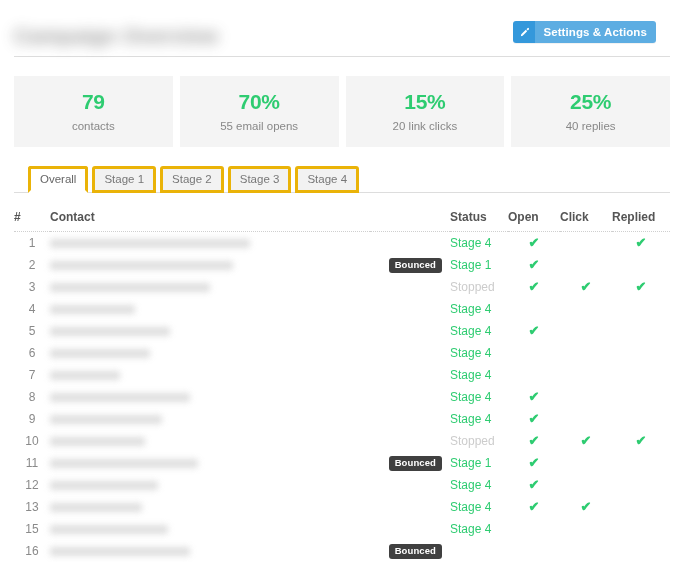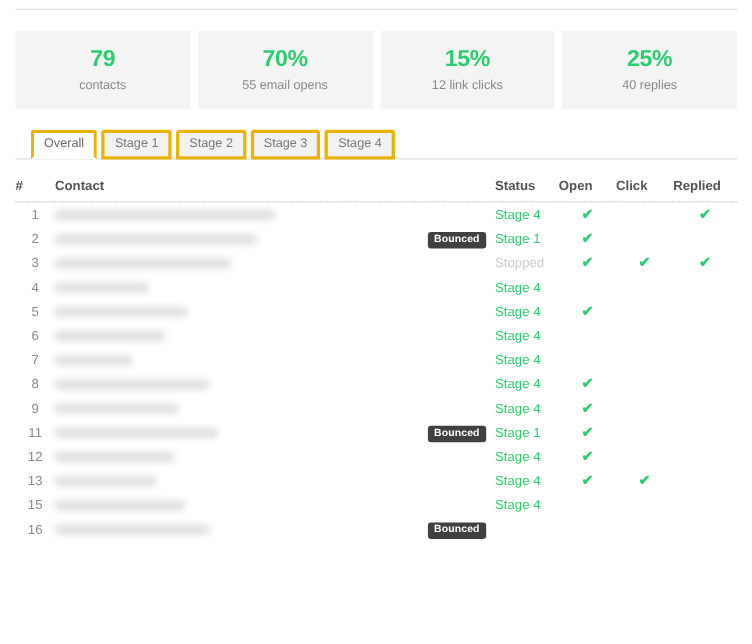--- a/index.html
+++ b/index.html
@@ -211,38 +211,50 @@
     line-height: 1;
   }
 
   .clip-bottom { overflow: hidden; }
 </style>
 </head>
 <body>
 
 <div class="page">
 
+  <div class="header">
+    <div class="page-title">Campaign Overview</div>
+
+    <div class="settings-btn">
+      <span class="icon-part">
+        <svg width="11" height="11" viewBox="0 0 16 16" aria-hidden="true">
+          <path d="M12.3 1.7a1.4 1.4 0 0 1 2 2L12.9 5.1 10.9 3.1l1.4-1.4zM9.9 4.1l2 2L5.3 12.7l-2.6.6.6-2.6L9.9 4.1z" fill="#ffffff"></path>
+        </svg>
+      </span>
+      <span class="label-part">Settings &amp; Actions</span>
+    </div>
+  </div>
 
   <hr class="header-rule">
 
   <div class="stats">
 
     <div class="stat-card">
       <div class="stat-value">79</div>
       <div class="stat-label">contacts</div>
     </div>
 
     <div class="stat-card">
       <div class="stat-value">70%</div>
       <div class="stat-label">55 email opens</div>
     </div>
 
     <div class="stat-card">
       <div class="stat-value">15%</div>
-      <div class="stat-label">12 link clicks</div>
+      <div class="stat-label">20 link clicks</div>
     </div>
 
     <div class="stat-card">
       <div class="stat-value">25%</div>
       <div class="stat-label">40 replies</div>
     </div>
 
   </div>
 
   <div class="tabs-wrap">
@@ -344,20 +356,29 @@
           <tr>
             <td class="col-num"><span class="row-num">9</span></td>
             <td class="col-name"><span class="name-blur" style="width: 112px;"></span></td>
             <td class="col-badge"></td>
             <td class="col-status"><span class="status-stage">Stage 4</span></td>
             <td class="col-open"><span class="check">✔</span></td>
             <td class="col-click"></td>
             <td class="col-replied"></td>
           </tr>
           <tr>
+            <td class="col-num"><span class="row-num">10</span></td>
+            <td class="col-name"><span class="name-blur" style="width: 95px;"></span></td>
+            <td class="col-badge"></td>
+            <td class="col-status"><span class="status-stopped">Stopped</span></td>
+            <td class="col-open"><span class="check">✔</span></td>
+            <td class="col-click"><span class="check">✔</span></td>
+            <td class="col-replied"><span class="check">✔</span></td>
+          </tr>
+          <tr>
             <td class="col-num"><span class="row-num">11</span></td>
             <td class="col-name"><span class="name-blur" style="width: 148px;"></span></td>
             <td class="col-badge"><span class="badge">Bounced</span></td>
             <td class="col-status"><span class="status-stage">Stage 1</span></td>
             <td class="col-open"><span class="check">✔</span></td>
             <td class="col-click"></td>
             <td class="col-replied"></td>
           </tr>
           <tr>
             <td class="col-num"><span class="row-num">12</span></td>

